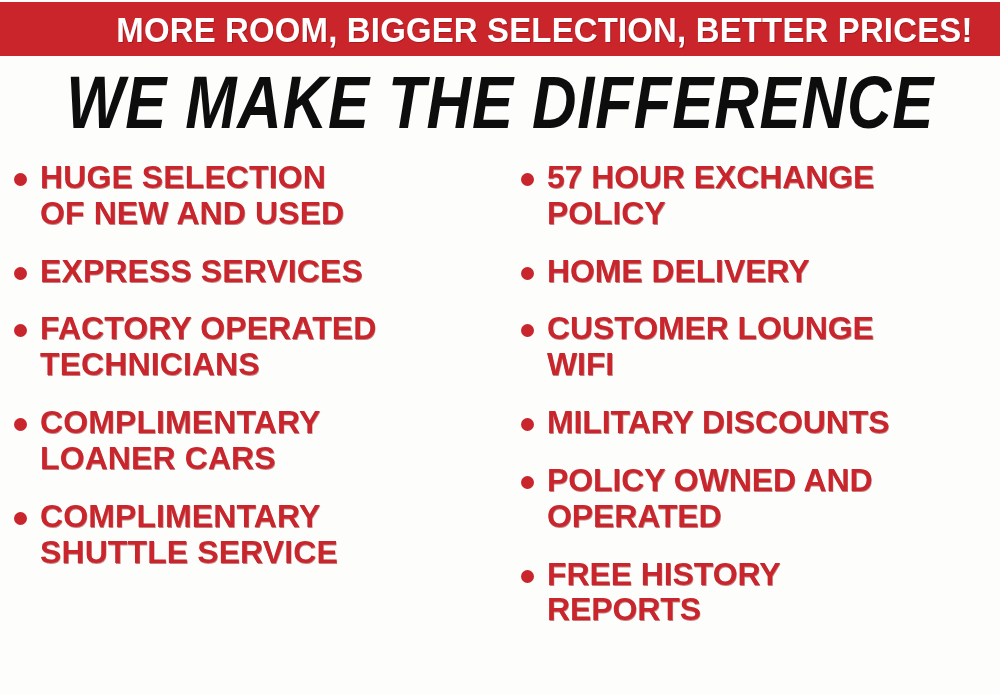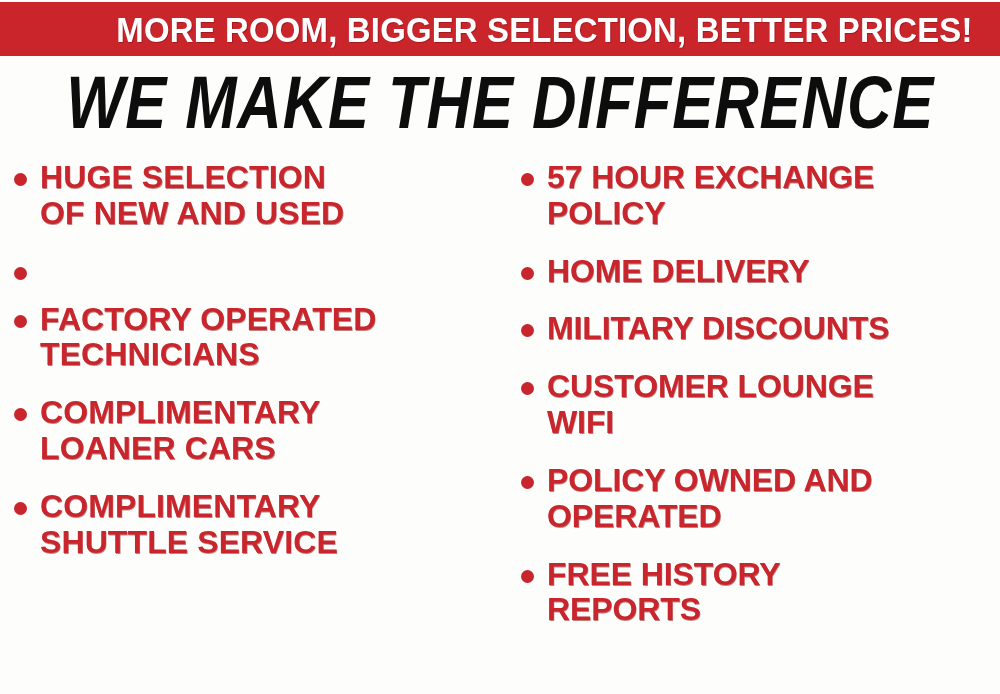--- a/index.html
+++ b/index.html
@@ -136,20 +136,21 @@
     <div class="column column-left">
 
       <div class="bullet-item">
         <span class="bullet-dot"></span>
         <span class="bullet-text">HUGE SELECTION
 OF NEW AND USED</span>
       </div>
 
       <div class="bullet-item">
         <span class="bullet-dot"></span>
+        <span class="bullet-text">EXPRESS SERVICES</span>
       </div>
 
       <div class="bullet-item">
         <span class="bullet-dot"></span>
         <span class="bullet-text">FACTORY OPERATED
 TECHNICIANS</span>
       </div>
 
       <div class="bullet-item">
         <span class="bullet-dot"></span>
@@ -173,31 +174,31 @@
 POLICY</span>
       </div>
 
       <div class="bullet-item">
         <span class="bullet-dot"></span>
         <span class="bullet-text">HOME DELIVERY</span>
       </div>
 
       <div class="bullet-item">
         <span class="bullet-dot"></span>
-        <span class="bullet-text">MILITARY DISCOUNTS</span>
-      </div>
-
-      <div class="bullet-item">
-        <span class="bullet-dot"></span>
         <span class="bullet-text">CUSTOMER LOUNGE
 WIFI</span>
       </div>
 
       <div class="bullet-item">
         <span class="bullet-dot"></span>
+        <span class="bullet-text">MILITARY DISCOUNTS</span>
+      </div>
+
+      <div class="bullet-item">
+        <span class="bullet-dot"></span>
         <span class="bullet-text">POLICY OWNED AND
 OPERATED</span>
       </div>
 
       <div class="bullet-item">
         <span class="bullet-dot"></span>
         <span class="bullet-text">FREE HISTORY
 REPORTS</span>
       </div>
 

